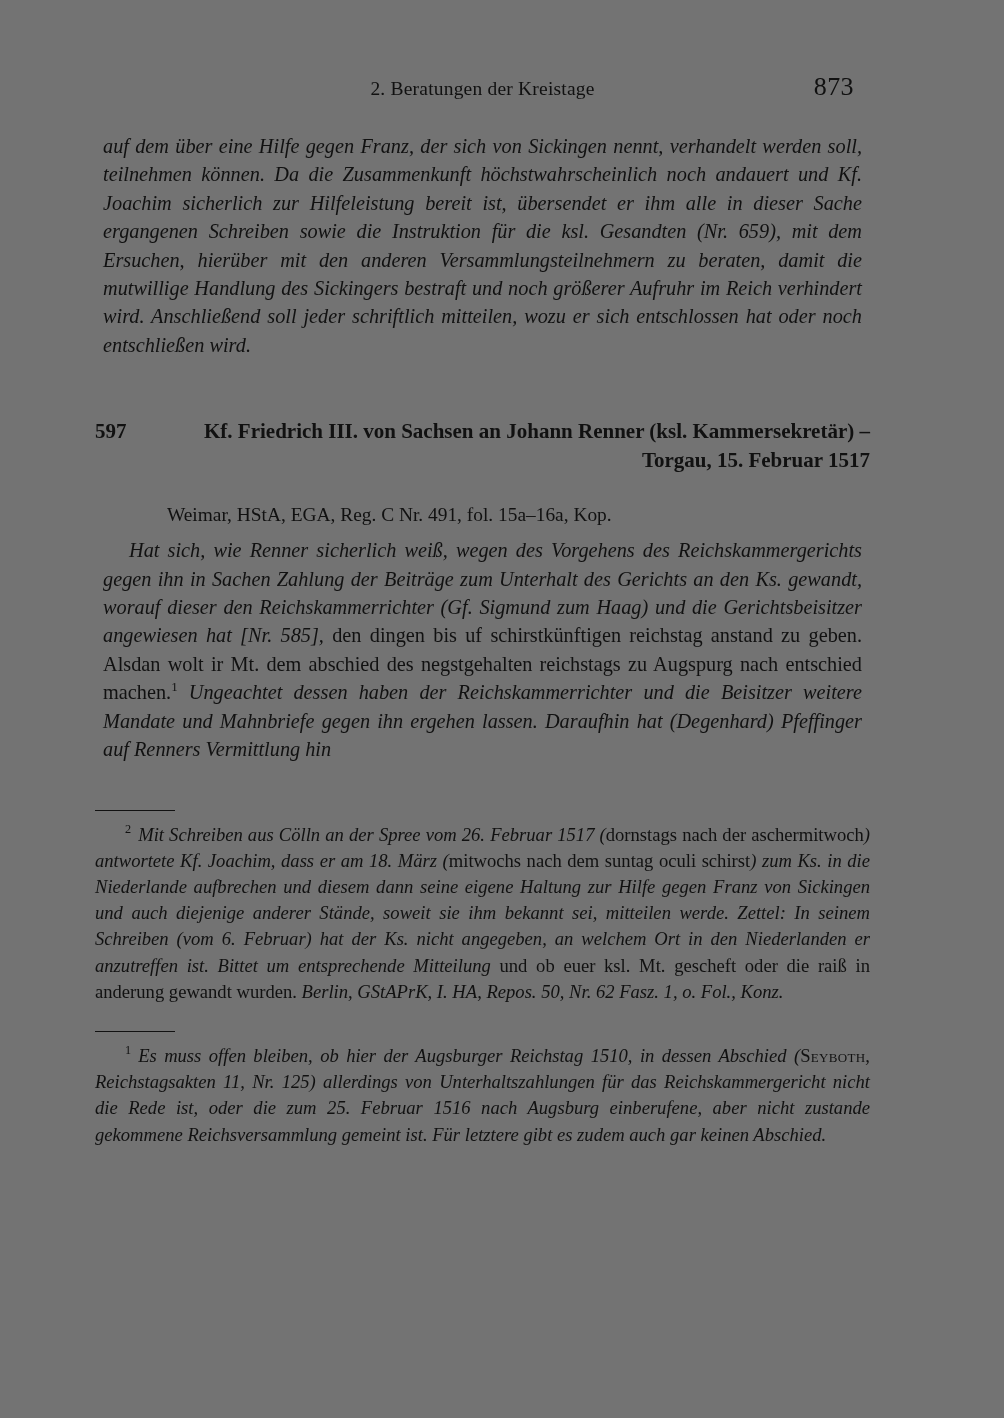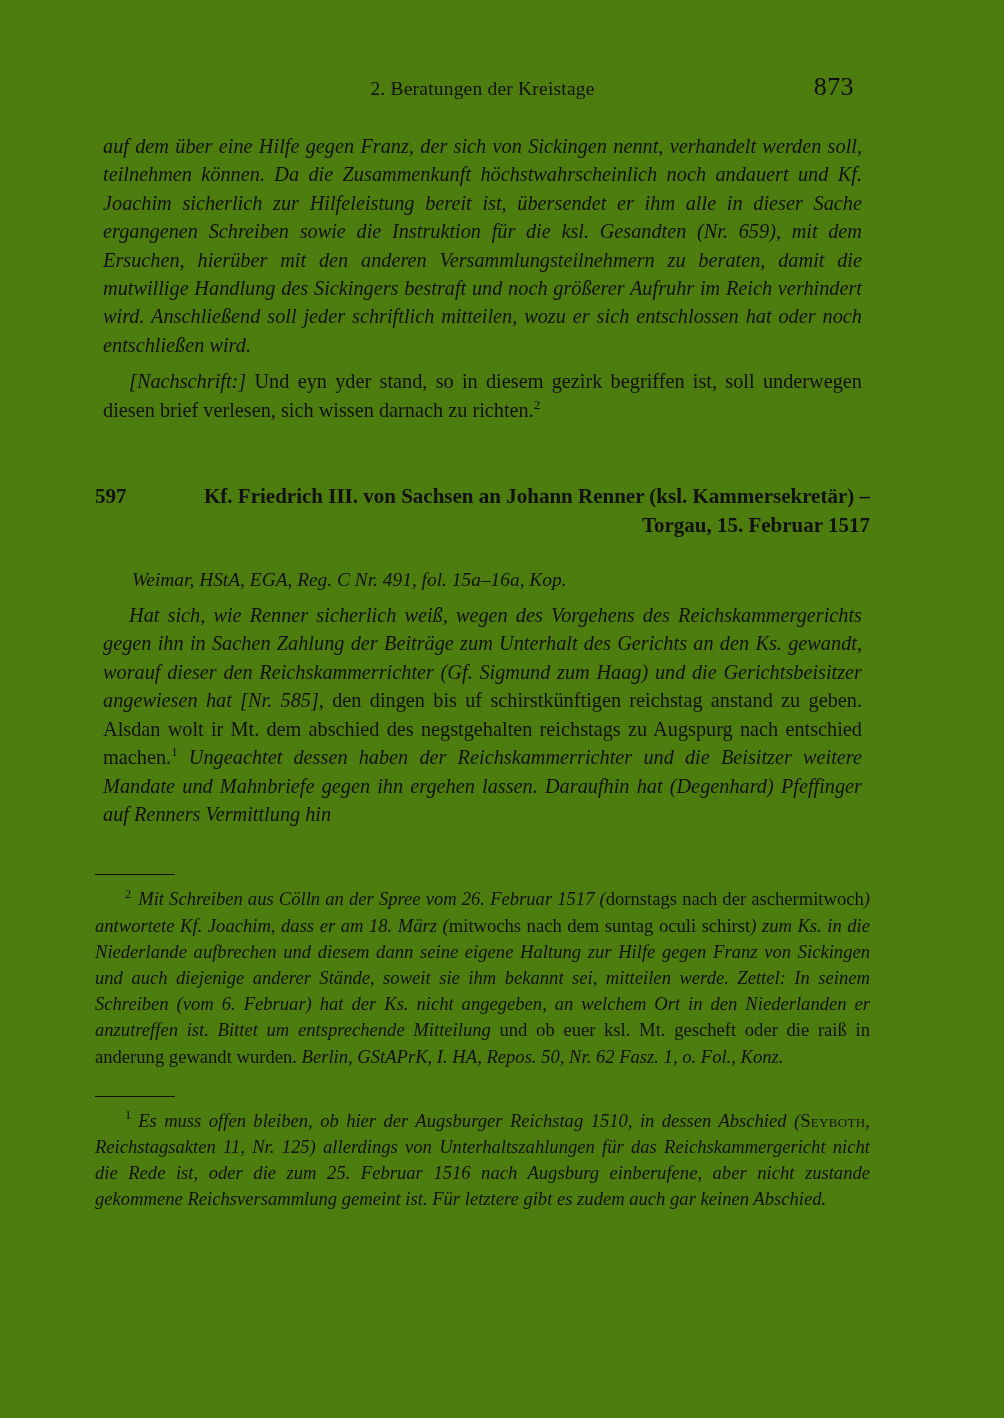--- a/index.html
+++ b/index.html
@@ -6,21 +6,21 @@
   html, body {
     margin: 0;
     padding: 0;
     background: #ffffff;
   }
 
   .page {
     position: relative;
     width: 1004px;
     height: 1418px;
-    background: #4d7c0f;
+    background: #737373;
     color: #111111;
     font-family: "Liberation Serif", "DejaVu Serif", serif;
     overflow: hidden;
     box-sizing: border-box;
   }
 
   .content {
     position: absolute;
     left: 95px;
     top: 0;
@@ -85,22 +85,21 @@
     width: 60px;
     flex: 0 0 60px;
   }
   .entry-head .head-text {
     flex: 1 1 auto;
     text-align: right;
   }
 
   .archive-line {
     margin-top: 26px;
-    margin-left: 37px;
-    font-style: italic;
+    margin-left: 72px;
     font-size: 19.4px;
     line-height: 27px;
   }
 
   .regest {
     margin-top: 27px;
   }
 
   
   .footnotes {
@@ -142,21 +141,20 @@
 <div class="page">
   <div class="content">
 
     <div class="running-head">
       <div class="title">2. Beratungen der Kreistage</div>
       <div class="folio">873</div>
     </div>
 
     <p class="para italic">auf dem über eine Hilfe gegen Franz, der sich von Sickingen nennt, verhandelt werden soll, teilnehmen können. Da die Zusammenkunft höchstwahrscheinlich noch andauert und Kf. Joachim sicherlich zur Hilfeleistung bereit ist, übersendet er ihm alle in dieser Sache ergangenen Schreiben sowie die Instruktion für die ksl. Gesandten (Nr. 659), mit dem Ersuchen, hierüber mit den anderen Versammlungsteilnehmern zu beraten, damit die mutwillige Handlung des Sickingers bestraft und noch größerer Aufruhr im Reich verhindert wird. Anschließend soll jeder schriftlich mitteilen, wozu er sich entschlossen hat oder noch entschließen wird.</p>
 
-    <p class="para indent"><span class="italic">[Nachschrift:]</span> <span class="roman">Und eyn yder stand, so in diesem gezirk begriffen ist, soll underwegen diesen brief verlesen, sich wissen darnach zu richten.</span><sup>2</sup></p>
 
     <div class="entry-head">
       <div class="num">597</div>
       <div class="head-text">Kf. Friedrich III. von Sachsen an Johann Renner (ksl. Kammersekretär) – Torgau, 15. Februar 1517</div>
     </div>
 
     <div class="archive-line">Weimar, HStA, EGA, Reg. C Nr. 491, fol. 15a–16a, Kop.</div>
 
 
     <p class="para indent"><span class="italic">Hat sich, wie Renner sicherlich weiß, wegen des Vorgehens des Reichskammergerichts gegen ihn in Sachen Zahlung der Beiträge zum Unterhalt des Gerichts an den Ks. gewandt, worauf dieser den Reichskammerrichter (Gf. Sigmund zum Haag) und die Gerichtsbeisitzer angewiesen hat [Nr. 585],</span><span class="roman"> den dingen bis uf schirstkünftigen reichstag anstand zu geben. Alsdan wolt ir Mt. dem abschied des negstgehalten reichstags zu Augspurg nach entschied machen.</span><sup>1</sup><span class="italic"> Ungeachtet dessen haben der Reichskammerrichter und die Beisitzer weitere Mandate und Mahnbriefe gegen ihn ergehen lassen. Daraufhin hat (Degenhard) Pfeffinger auf Renners Vermittlung hin</span></p>

